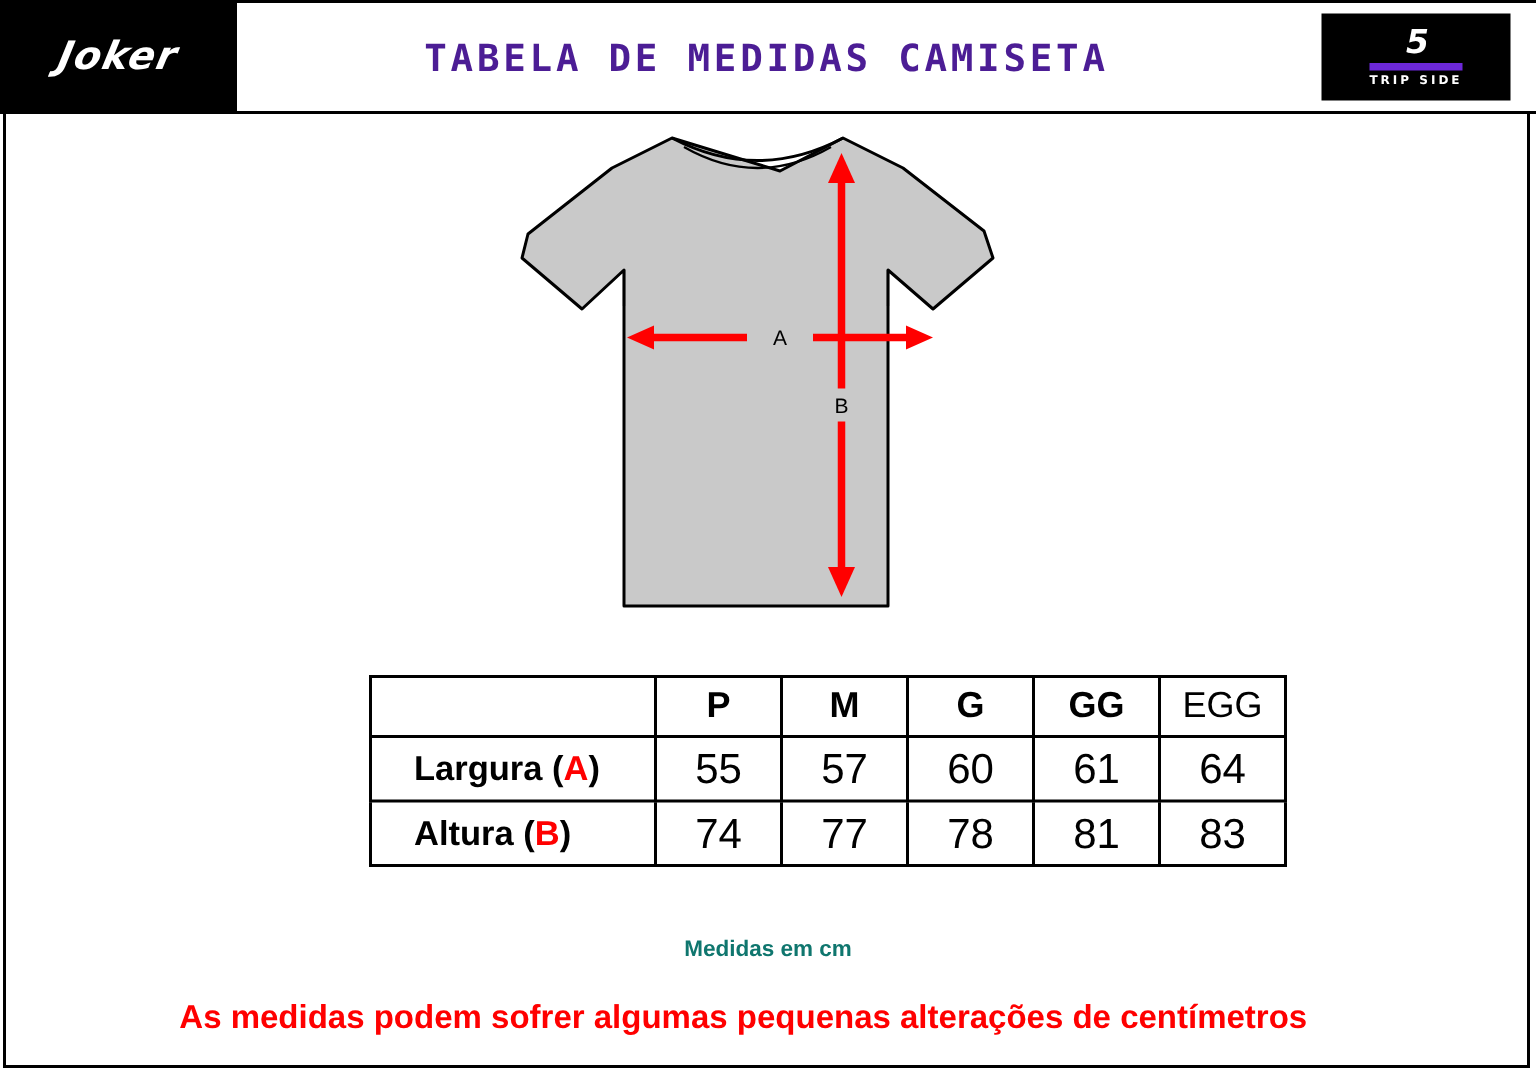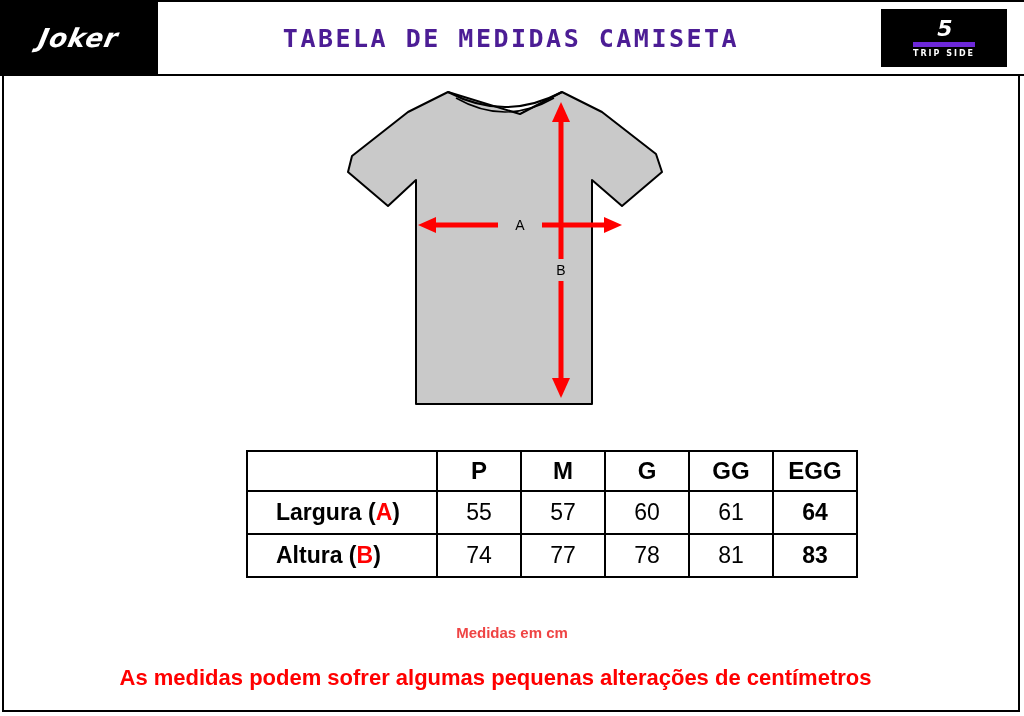--- a/index.html
+++ b/index.html
@@ -153,41 +153,41 @@
     height: 36px;
   }
   .size-table td.row-label {
     font-size: 23px;
     font-weight: bold;
     text-align: left;
     padding-left: 28px;
     height: 39px;
   }
   .size-table td.cell {
-    font-size: 23px;
+    font-size: 28px;
     font-weight: normal;
     height: 39px;
   }
   .size-table td.cell.last,
   .size-table th.size-head.last {
-    font-weight: bold;
+    font-weight: normal;
     margin-top: 12px;
   }
   .label-marker { color: #ff0000; }
 
   
   .unit-note {
     position: absolute;
     left: 0;
     top: 624px;
     width: 1024px;
     text-align: center;
     font-size: 15px;
     font-weight: bold;
-    color: #ef4444;
+    color: #0f766e;
   }
   .disclaimer {
     position: absolute;
     left: 0;
     top: 665px;
     width: 991px;
     text-align: center;
     font-size: 22px;
     font-weight: bold;
     color: #ff0000;

